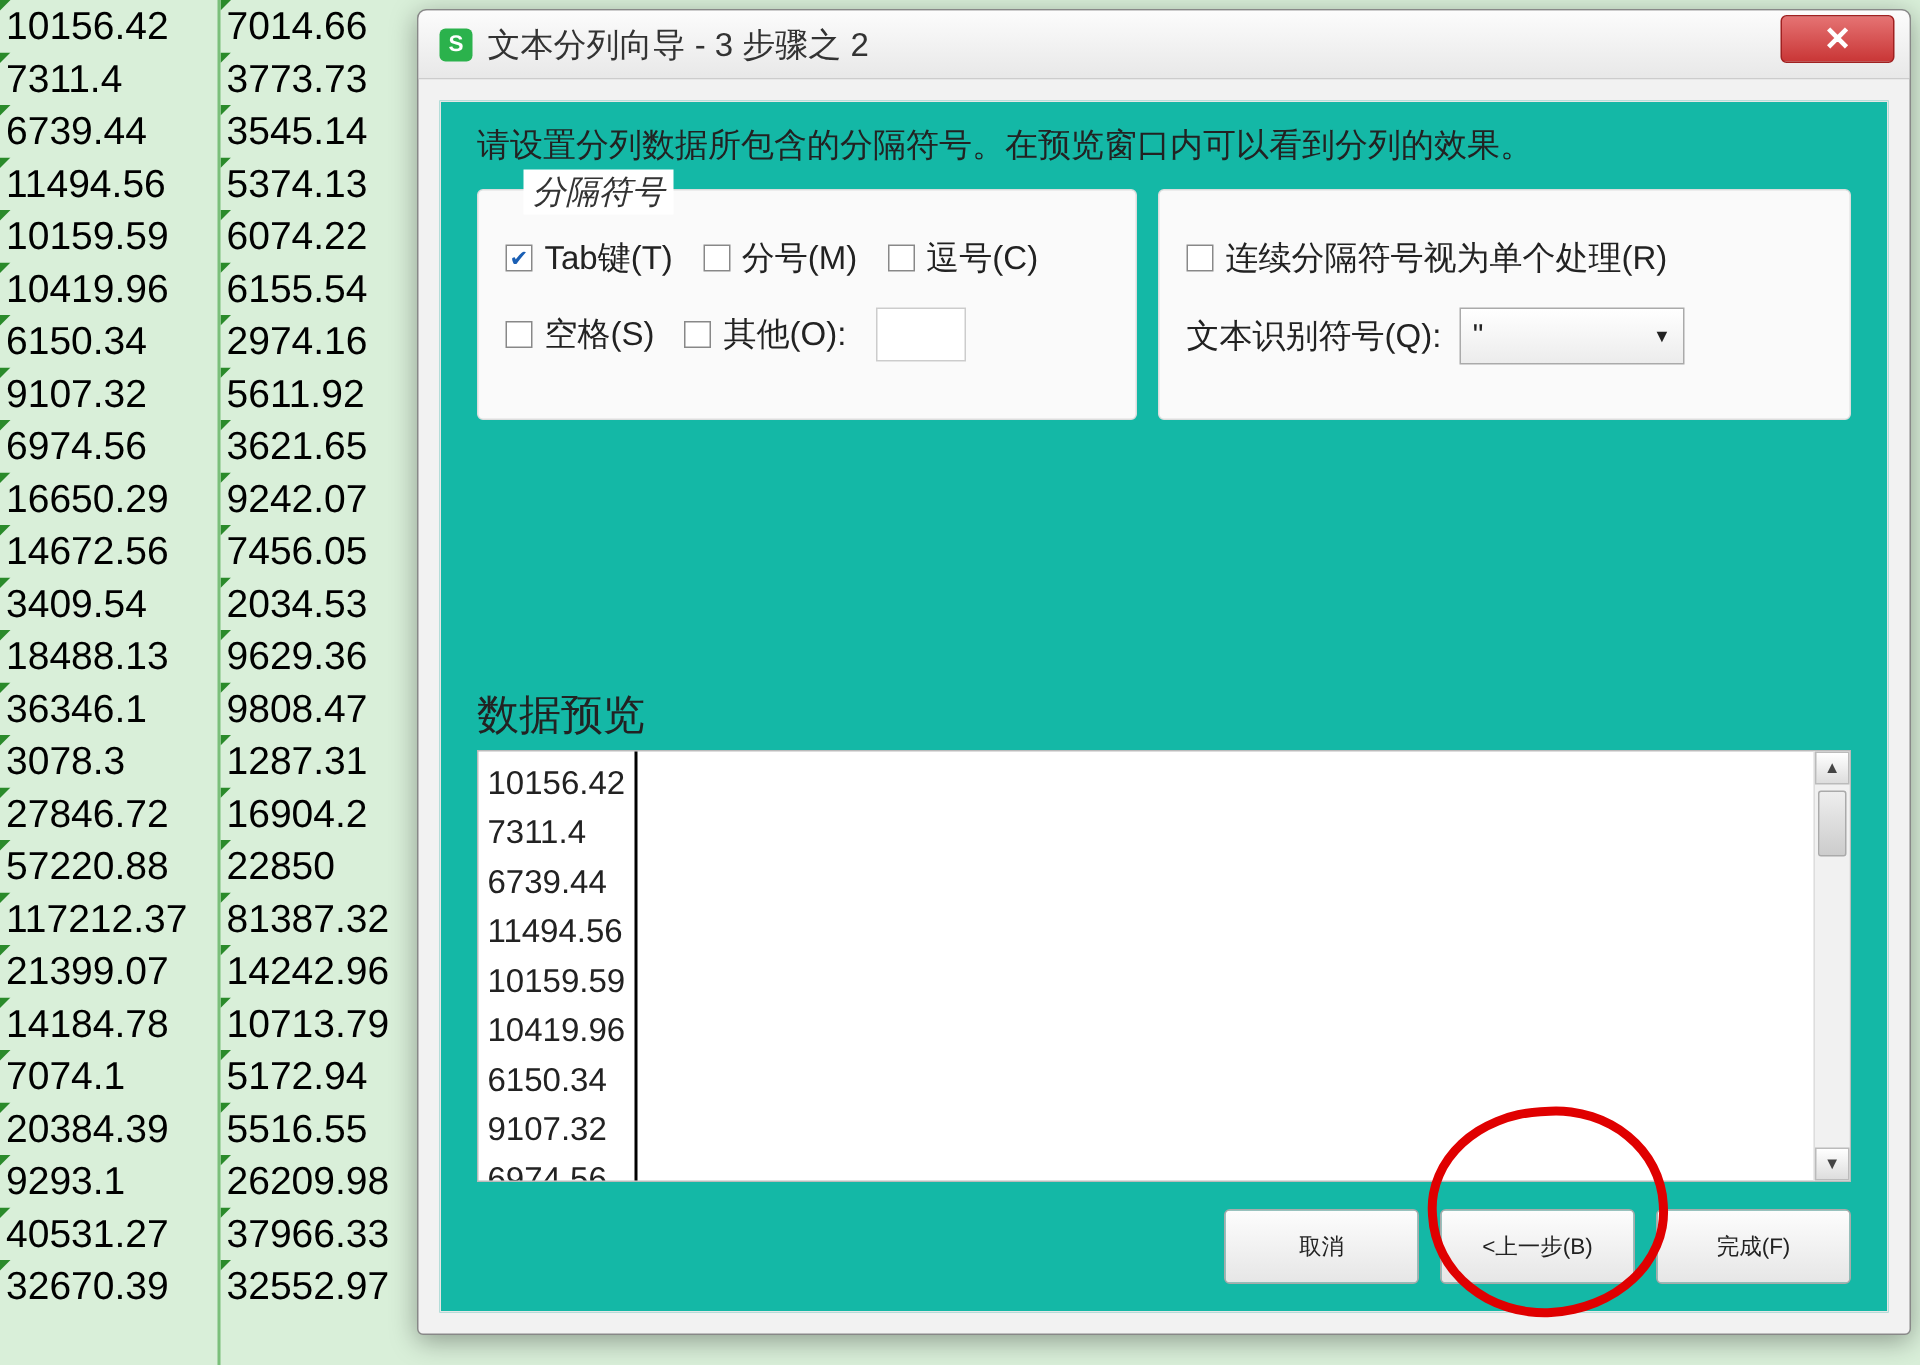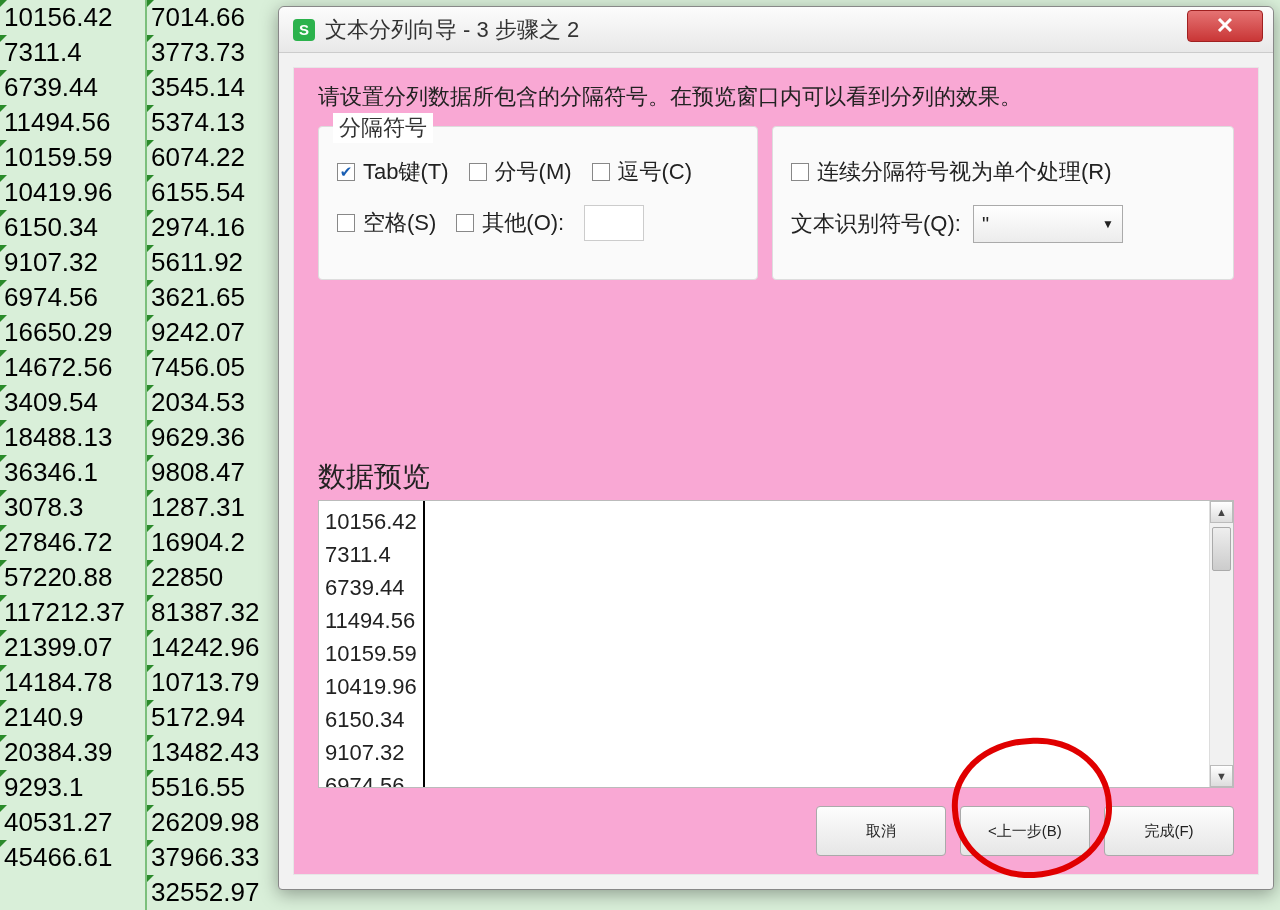--- a/index.html
+++ b/index.html
@@ -91,21 +91,21 @@
     display: flex;
     align-items: center;
     justify-content: center;
     cursor: pointer;
     margin-top: -8px;
   }
 
   .dialog-body {
     flex: 1;
     padding: 14px 24px 18px 24px;
-    background: #f9a8d4;
+    background: #14b8a6;
     margin: 14px;
     border: 1px solid #e6e6e6;
     display: flex;
     flex-direction: column;
     font-size: 22px;
     color: #222;
   }
 
   .instruction { margin-bottom: 14px; }
 
@@ -118,25 +118,26 @@
     border-radius: 4px;
     position: relative;
     padding: 30px 18px 18px 18px;
     background: #fafafa;
   }
   .group-left { flex: 0 0 440px; }
   .group-right { flex: 1; }
   .group-title {
     position: absolute;
     top: -14px;
-    left: 14px;
+    left: 30px;
     background: #fff;
     padding: 0 6px;
     font-size: 22px;
     color: #333;
+    font-style: italic;
   }
 
   .opt-row { display: flex; align-items: center; gap: 20px; margin-bottom: 18px; }
   .opt-row:last-child { margin-bottom: 0; }
 
   .chk {
     display: inline-flex;
     align-items: center;
     gap: 8px;
     cursor: pointer;
@@ -276,25 +277,25 @@
       <div class="sheet-cell">14672.56</div>
       <div class="sheet-cell">3409.54</div>
       <div class="sheet-cell">18488.13</div>
       <div class="sheet-cell">36346.1</div>
       <div class="sheet-cell">3078.3</div>
       <div class="sheet-cell">27846.72</div>
       <div class="sheet-cell">57220.88</div>
       <div class="sheet-cell">117212.37</div>
       <div class="sheet-cell">21399.07</div>
       <div class="sheet-cell">14184.78</div>
-      <div class="sheet-cell">2140.9</div>
+      <div class="sheet-cell">7074.1</div>
       <div class="sheet-cell">20384.39</div>
       <div class="sheet-cell">9293.1</div>
       <div class="sheet-cell">40531.27</div>
-      <div class="sheet-cell">45466.61</div>
+      <div class="sheet-cell">32670.39</div>
     </div>
   <div class="sheet-col" id="sheetcol2">
       <div class="sheet-cell">7014.66</div>
       <div class="sheet-cell">3773.73</div>
       <div class="sheet-cell">3545.14</div>
       <div class="sheet-cell">5374.13</div>
       <div class="sheet-cell">6074.22</div>
       <div class="sheet-cell">6155.54</div>
       <div class="sheet-cell">2974.16</div>
       <div class="sheet-cell">5611.92</div>
@@ -304,21 +305,20 @@
       <div class="sheet-cell">2034.53</div>
       <div class="sheet-cell">9629.36</div>
       <div class="sheet-cell">9808.47</div>
       <div class="sheet-cell">1287.31</div>
       <div class="sheet-cell">16904.2</div>
       <div class="sheet-cell">22850</div>
       <div class="sheet-cell">81387.32</div>
       <div class="sheet-cell">14242.96</div>
       <div class="sheet-cell">10713.79</div>
       <div class="sheet-cell">5172.94</div>
-      <div class="sheet-cell">13482.43</div>
       <div class="sheet-cell">5516.55</div>
       <div class="sheet-cell">26209.98</div>
       <div class="sheet-cell">37966.33</div>
       <div class="sheet-cell">32552.97</div>
     </div>
 </div>
 
 <div class="dialog">
   <div class="titlebar">
     <div class="app-icon">S</div>

